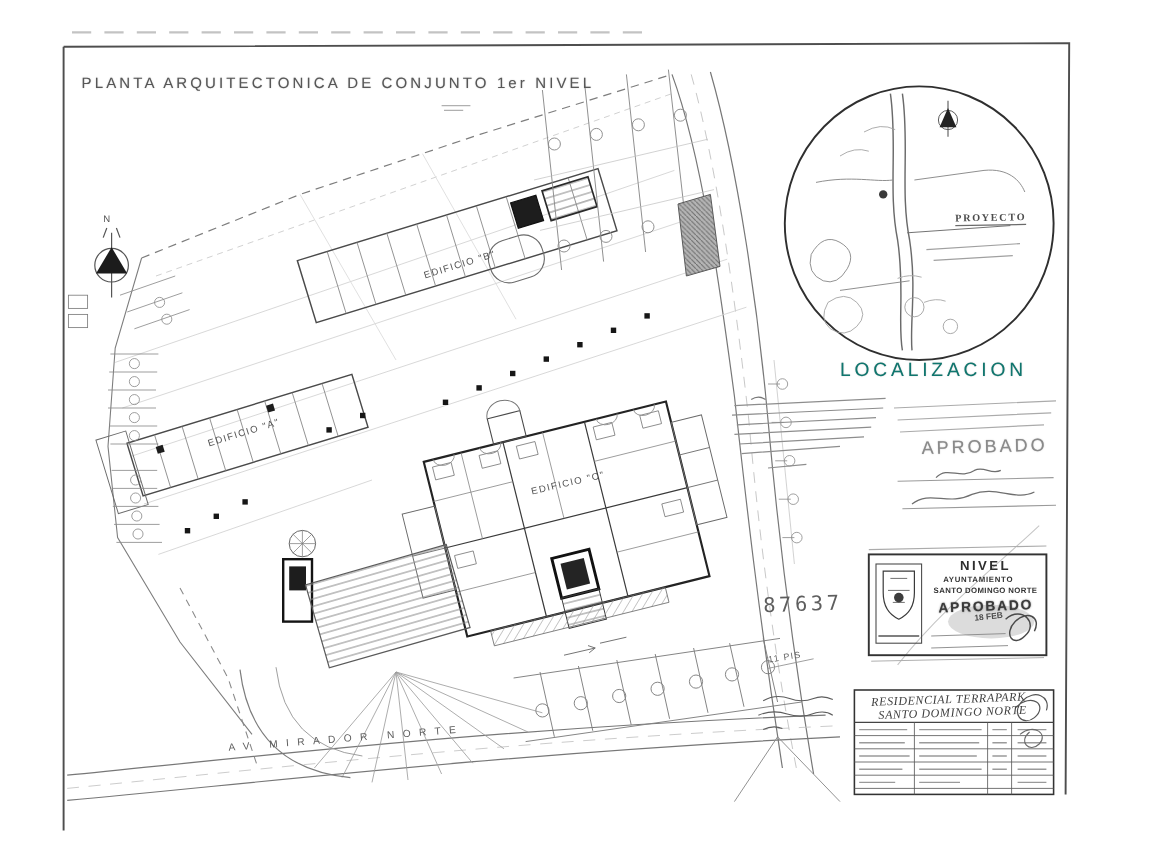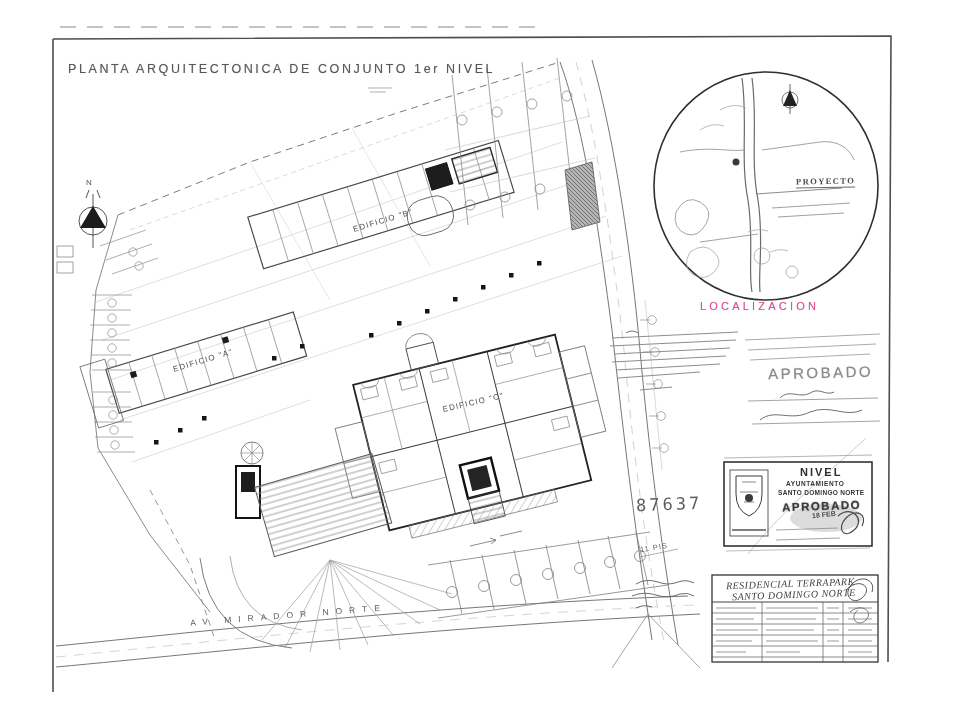--- a/index.html
+++ b/index.html
@@ -12,21 +12,21 @@
          text-shadow:0 0 1px rgba(90,90,90,.45);}
   .bldg{font-size:8px;letter-spacing:1.2px;color:#525252;}
   .bldg-b{left:352px;top:216px;transform:rotate(-17deg);}
   .bldg-a{left:172px;top:356px;transform:rotate(-17deg);}
   .bldg-c{left:442px;top:398px;transform:rotate(-13deg);}
   .street{left:190px;top:610px;font-size:8.5px;letter-spacing:7px;color:#5d5d5d;transform:rotate(-4.5deg);}
   .lot{left:636px;top:494px;font-size:17px;letter-spacing:3px;color:#5e5e5e;transform:rotate(-2deg);
        font-family:"DejaVu Sans Mono",monospace;}
   .pis{left:640px;top:543px;font-size:7.5px;letter-spacing:1px;color:#666;transform:rotate(-9deg);}
   .northN{left:86px;top:178px;font-size:8px;color:#555;}
-  .locCap{left:700px;top:300px;font-size:11px;letter-spacing:3.2px;color:#ec4899;
+  .locCap{left:700px;top:300px;font-size:16px;letter-spacing:3.2px;color:#0f766e;
           text-shadow:0 0 1px rgba(90,90,90,.4);}
   .proy{left:796px;top:176px;font-size:8.5px;font-weight:bold;letter-spacing:1.4px;color:#4c4c4c;
         font-family:"Liberation Serif",serif;border-bottom:1px solid #6a6a6a;padding-bottom:1px;
         transform:rotate(-1deg);}
   .aprobGrande{left:768px;top:364px;font-size:15px;letter-spacing:2.5px;color:#8a8a8a;
         transform:rotate(-1.5deg);text-shadow:0 0 1px rgba(120,120,120,.6);}
   .dg-org{left:800px;top:466px;font-size:11px;font-weight:bold;letter-spacing:2px;color:#2e2e2e;}
   .dg-l1{left:786px;top:480px;font-size:6.5px;font-weight:bold;letter-spacing:.6px;color:#333;}
   .dg-l2{left:778px;top:489px;font-size:6.5px;font-weight:bold;letter-spacing:.3px;color:#333;}
   .dg-status{left:782px;top:500px;font-size:11.5px;font-weight:bold;letter-spacing:1.5px;color:#3a3a3a;

